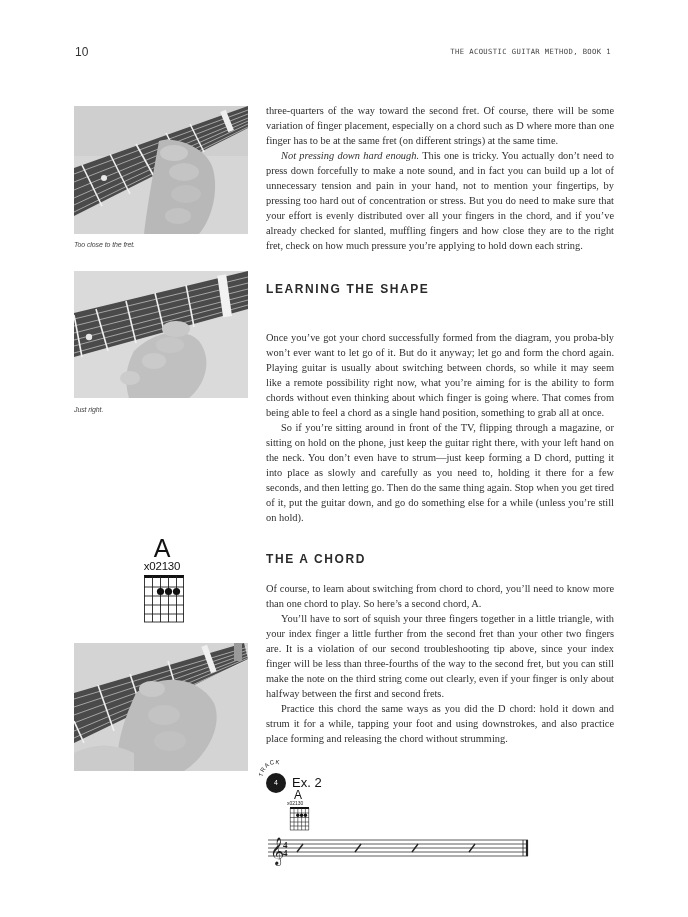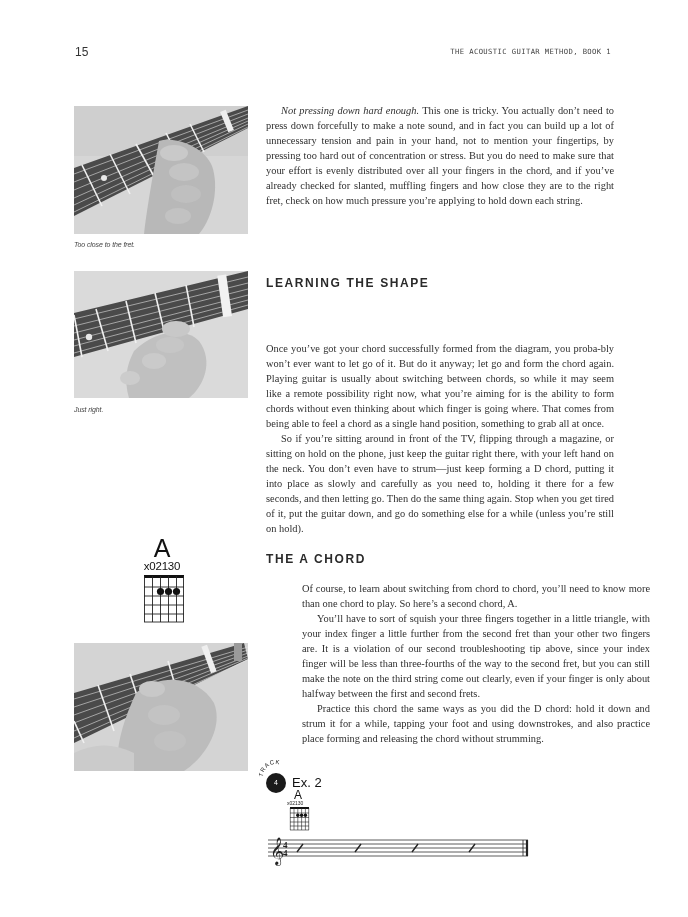--- a/index.html
+++ b/index.html
@@ -28,21 +28,21 @@
     .track .track-label { position: absolute; left: 0; top: 0; }
     .track .ex-label { position: absolute; left: 33px; top: 15px; font-family: "Liberation Sans", sans-serif; font-size: 13px; color: #111; text-align: center; }
     .track .small-chord-name { position: absolute; left: 35px; top: 28px; font-family: "Liberation Sans", sans-serif; font-size: 12px; color: #111; }
     .track .small-fingering { position: absolute; left: 28px; top: 40px; font-family: "Liberation Sans", sans-serif; font-size: 5px; color: #222; }
 
     .staff { position: absolute; left: 268px; top: 832px; width: 262px; height: 38px; }
   </style>
 </head>
 <body>
 
-<div class="page-number">15</div>
+<div class="page-number">10</div>
 <div class="running-head">THE ACOUSTIC GUITAR METHOD, BOOK 1</div>
 
 <div class="photo" style="top:106px;height:128px;">
   <svg viewBox="0 0 174 128">
     <rect width="174" height="128" fill="#d6d6d6"></rect>
     <rect x="0" y="0" width="174" height="50" fill="#cfcfcf"></rect>
     <polygon points="0,62 174,0 174,22 0,110" fill="#4a4a4a"></polygon>
     <g stroke="#e2e2e2" stroke-width="0.6">
       <line x1="0" y1="68" x2="174" y2="4"></line>
         <line x1="0" y1="76" x2="174" y2="8"></line>
@@ -145,31 +145,32 @@
     <rect x="160" y="0" width="8" height="18" fill="#9a9a9a"></rect>
     <path d="M62,50 C90,28 125,35 140,60 C150,85 130,115 110,128 L45,128 C40,110 48,80 62,50 Z" fill="#bcbcbc"></path>
     <ellipse cx="78" cy="46" rx="13" ry="8" fill="#c8c8c8"></ellipse>
     <ellipse cx="90" cy="72" rx="16" ry="10" fill="#c3c3c3"></ellipse>
     <ellipse cx="96" cy="98" rx="16" ry="10" fill="#c1c1c1"></ellipse>
     <path d="M0,128 L0,110 C20,100 40,100 60,110 L60,128 Z" fill="#cbcbcb"></path>
   </svg>
 </div>
 
 <div class="text-col" style="top:103px;">
+  <p class="para">three-quarters of the way toward the second fret. Of course, there will be some variation of finger placement, especially on a chord such as D where more than one finger has to be at the same fret (on different strings) at the same time.</p>
   <p class="para indent"><em>Not pressing down hard enough.</em> <span>This one is tricky. You actually don’t need to press down forcefully to make a note sound, and in fact you can build up a lot of unnecessary tension and pain in your hand, not to mention your fingertips, by pressing too hard out of concentration or stress. But you do need to make sure that your effort is evenly distributed over all your fingers in the chord, and if you’ve already checked for slanted, muffling fingers and how close they are to the right fret, check on how much pressure you’re applying to hold down each string.</span></p>
 </div>
 
-<h2 class="heading" style="top:276px;">LEARNING THE SHAPE</h2>
-<div class="text-col" style="top:341px;">
+<h2 class="heading" style="top:282px;">LEARNING THE SHAPE</h2>
+<div class="text-col" style="top:330px;">
   <p class="para">Once you’ve got your chord successfully formed from the diagram, you proba-bly won’t ever want to let go of it. But do it anyway; let go and form the chord again. Playing guitar is usually about switching between chords, so while it may seem like a remote possibility right now, what you’re aiming for is the ability to form chords without even thinking about which finger is going where. That comes from being able to feel a chord as a single hand position, something to grab all at once.</p>
   <p class="para indent">So if you’re sitting around in front of the TV, flipping through a magazine, or sitting on hold on the phone, just keep the guitar right there, with your left hand on the neck. You don’t even have to strum—just keep forming a D chord, putting it into place as slowly and carefully as you need to, holding it there for a few seconds, and then letting go. Then do the same thing again. Stop when you get tired of it, put the guitar down, and go do something else for a while (unless you’re still on hold).</p>
 </div>
 
 <h2 class="heading" style="top:552px;">THE A CHORD</h2>
-<div class="text-col" style="top:581px;margin-left:36px;">
+<div class="text-col" style="top:581px;">
   <p class="para">Of course, to learn about switching from chord to chord, you’ll need to know more than one chord to play. So here’s a second chord, A.</p>
   <p class="para indent">You’ll have to sort of squish your three fingers together in a little triangle, with your index finger a little further from the second fret than your other two fingers are. It is a violation of our second troubleshooting tip above, since your index finger will be less than three-fourths of the way to the second fret, but you can still make the note on the third string come out clearly, even if your finger is only about halfway between the first and second frets.</p>
   <p class="para indent">Practice this chord the same ways as you did the D chord: hold it down and strum it for a while, tapping your foot and using downstrokes, and also practice place forming and releasing the chord without strumming.</p>
 </div>
 
 <div class="track">
   <svg class="track-label" width="40" height="18" viewBox="0 0 40 18">
     <defs>
         <path id="arc" d="M4,17 A13,13 0 0 1 30,17"></path>
       </defs>

